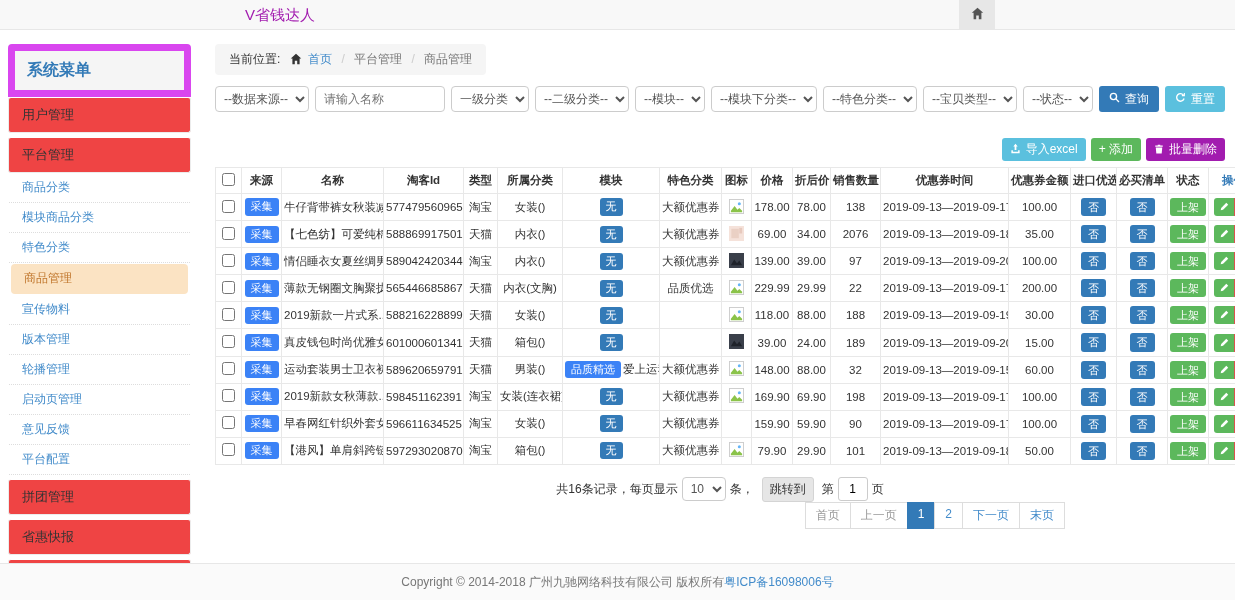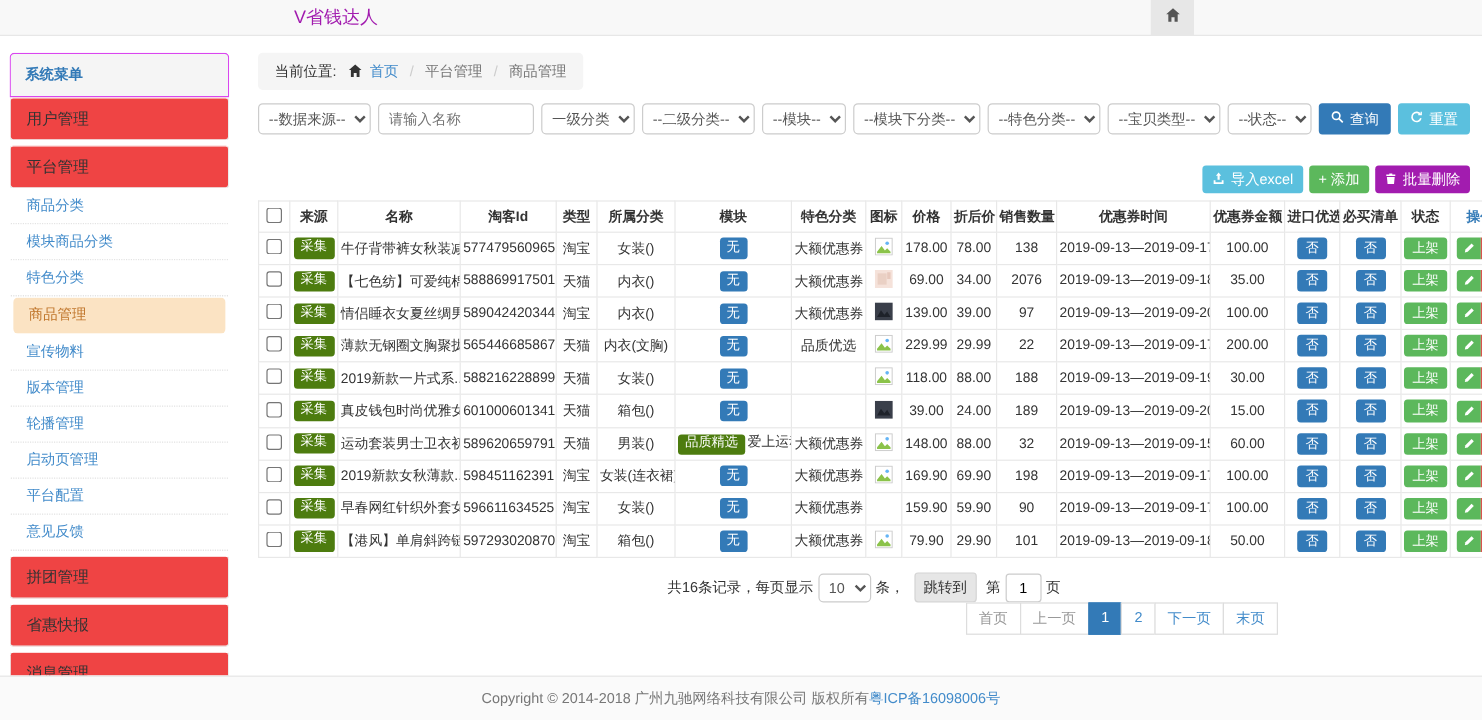--- a/index.html
+++ b/index.html
@@ -14,22 +14,22 @@
   .brand { position:absolute; left:245px; top:0; line-height:30px;
     font-size:15px; color:#a21caf; }
   .top-right { position:absolute; right:240px; top:0; height:30px; display:flex; align-items:stretch; }
   .home-btn { width:36px; display:flex; align-items:center; justify-content:center;
     background:#e7e7e7; cursor:pointer; }
   .welcome { display:flex; align-items:center; padding:0 14px; font-size:12px; color:#555; cursor:pointer; }
   .caret { display:inline-block; margin-left:5px; border-left:4px solid transparent;
     border-right:4px solid transparent; border-top:4px solid #555; }
   
   .sidebar { position:absolute; left:8px; top:44px; width:183px; height:519px; overflow:hidden; }
-  .menu-title { font-size:12px; font-weight:bold; color:#337ab7;
-    background:#f5f5f5; border:1px solid #d946ef; border-radius:4px 4px 0 0;
+  .menu-title { font-size:16px; font-weight:bold; color:#337ab7;
+    background:#f5f5f5; border:7px solid #d946ef; border-radius:4px 4px 0 0;
     padding:9px 12px; }
   .menu-group { background:#ef4444; border:1px solid #ececec; border-top:1px solid #fff;
     color:#333; font-size:13px; padding:8px 13px; cursor:pointer; margin-top:4px; border-radius:3px; }
   .menu-group:first-of-type { margin-top:0; }
   .menu-sub { background:#fff; color:#428bca; font-size:12px; padding:6px 13px;
     border-bottom:1px dotted #ddd; cursor:pointer; margin:0 1px; }
   .menu-sub.active { background:#fbe3c3; color:#c0762c; border-radius:4px;
     border-bottom:1px solid transparent; margin:1px 3px; }
   
   .main { position:absolute; left:215px; top:44px; width:1010px; }
@@ -58,21 +58,21 @@
   .toolbar .btn { height:23px; font-size:12px; padding:0 8px; }
   
   table { width:100%; border-collapse:collapse; table-layout:fixed; margin-top:6px;
     font-size:11.5px; }
   th, td { border:1px solid #e8e8e8; text-align:center; padding:4px 2px;
     white-space:nowrap; overflow:hidden; height:26px; }
   th { color:#333; font-weight:bold; background:#fff; }
   th.op-col { color:#337ab7; }
   .badge { display:inline-block; color:#fff; font-size:11px; border-radius:3px;
     padding:2px 6px; line-height:1.2; }
-  .badge.orange { background:#4d7c0f;font-family:Liberation Mono, monospace; }
+  .badge.orange { background:#3b82f6; }
   .badge.blue { background:#337ab7; }
   .tbtn { display:inline-block; color:#fff; font-size:11px; border:none; cursor:pointer;
     border-radius:3px; padding:3px 7px; line-height:1.1; font-family:"Liberation Sans",sans-serif; }
   .tbtn.blue { background:#337ab7; }
   .tbtn.green { background:#5cb85c; }
   .opgroup { display:inline-flex; }
   .opbtn { width:20px; height:18px; display:inline-flex; align-items:center;
     justify-content:center; cursor:pointer; }
   .opbtn.edit { background:#5cb85c; border-radius:3px 0 0 3px; }
   .opbtn.del { background:#d9534f; border-radius:0 3px 3px 0; }
@@ -122,22 +122,22 @@
         <div class="menu-group">用户管理</div>
         <div class="menu-group">平台管理</div>
         <div class="menu-sub">商品分类</div>
         <div class="menu-sub">模块商品分类</div>
         <div class="menu-sub">特色分类</div>
         <div class="menu-sub active">商品管理</div>
         <div class="menu-sub">宣传物料</div>
         <div class="menu-sub">版本管理</div>
         <div class="menu-sub">轮播管理</div>
         <div class="menu-sub">启动页管理</div>
+        <div class="menu-sub">意见反馈</div>
         <div class="menu-sub">平台配置</div>
-        <div class="menu-sub">意见反馈</div>
         <div class="menu-group">拼团管理</div>
         <div class="menu-group">省惠快报</div>
         <div class="menu-group">消息管理</div>
       </div>
   </div>
 
   <div class="main">
 
     <div class="breadcrumb">
       <span>当前位置:</span>

